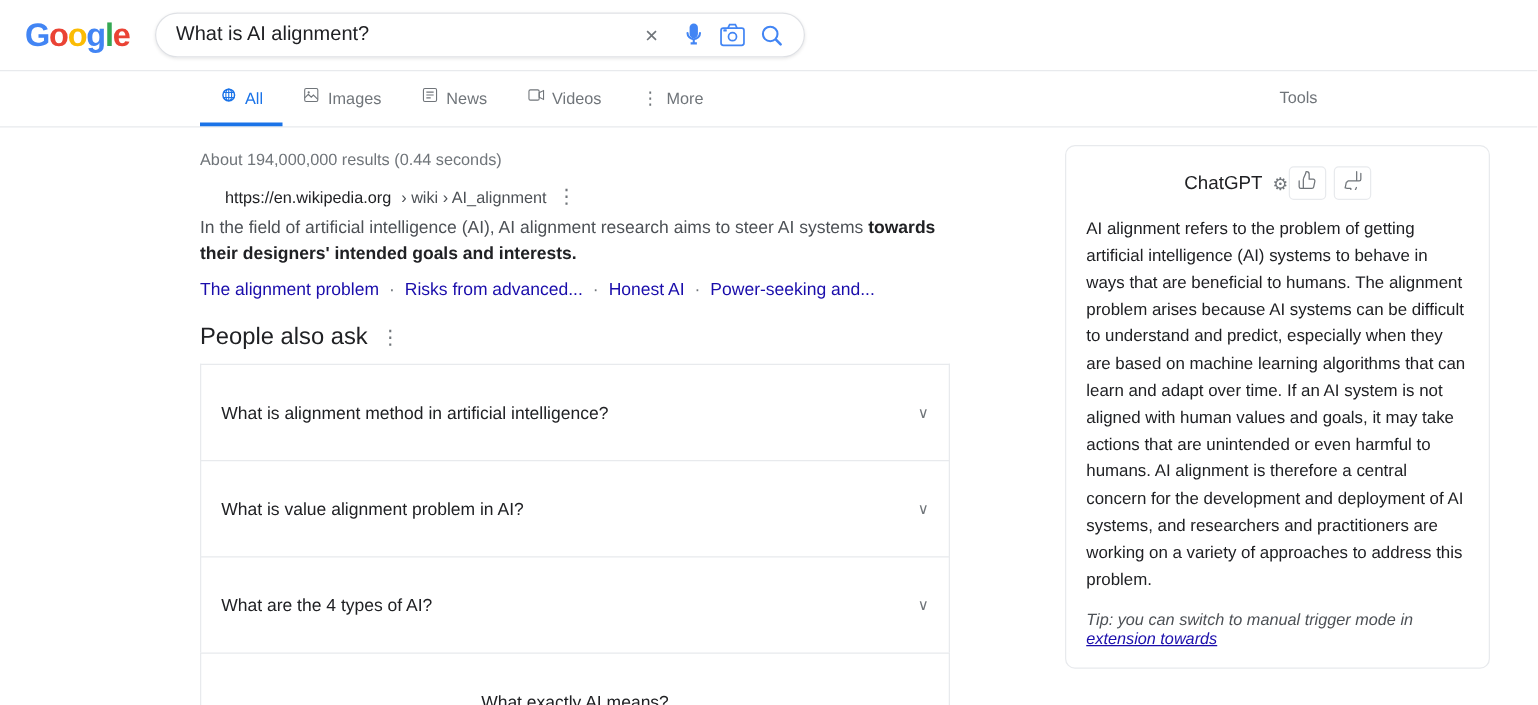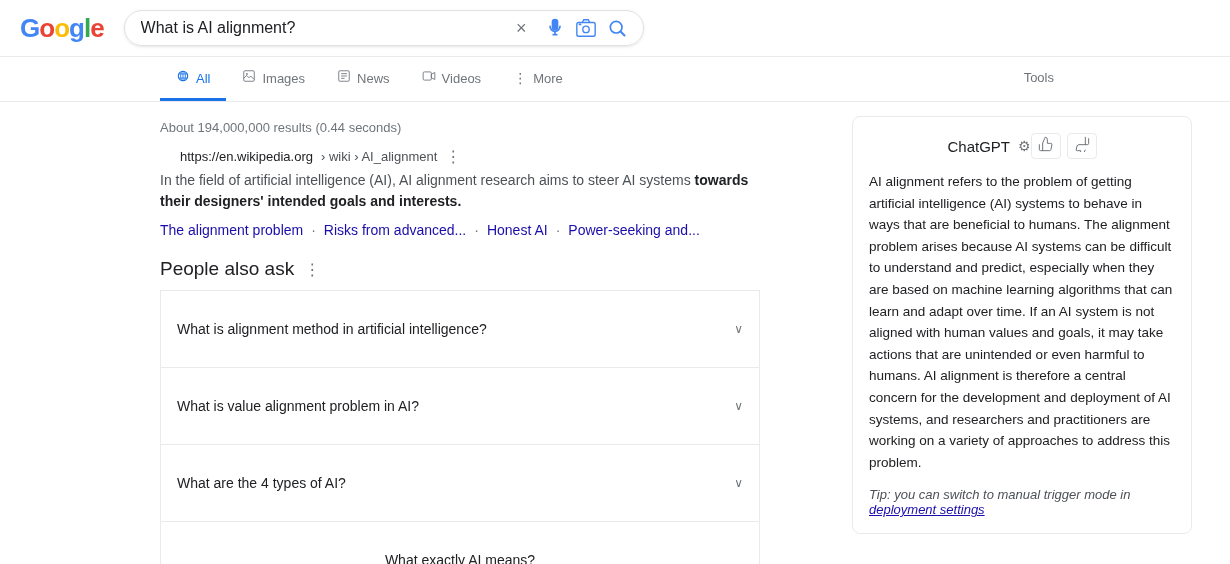--- a/index.html
+++ b/index.html
@@ -245,19 +245,19 @@
             </span>
             <span class="chatgpt-thumb">
               <svg width="16" height="16" viewBox="0 0 24 24" fill="none">
                 <path d="M17 2v11m5-9v7a2 2 0 0 1-2 2H6.6a2 2 0 0 1-1.96 1.6l-1.5 7A2 2 0 0 1 5.1 22H10v4a3 3 0 0 0 3 3 1 1 0 0 0 1-1v-.7l2.7-6.3" stroke="#70757a" stroke-width="1.5" stroke-linecap="round" stroke-linejoin="round"></path>
               </svg>
             </span>
           </div>
         </div>
         <div class="chatgpt-body">AI alignment refers to the problem of getting artificial intelligence (AI) systems to behave in ways that are beneficial to humans. The alignment problem arises because AI systems can be difficult to understand and predict, especially when they are based on machine learning algorithms that can learn and adapt over time. If an AI system is not aligned with human values and goals, it may take actions that are unintended or even harmful to humans. AI alignment is therefore a central concern for the development and deployment of AI systems, and researchers and practitioners are working on a variety of approaches to address this problem.</div>
         <div class="chatgpt-tip">
-          <span>Tip: you can switch to manual trigger mode in </span><span class="chatgpt-link">deployment settings</span>
+          <span>Tip: you can switch to manual trigger mode in </span><span class="chatgpt-link">extension towards</span>
         </div>
       </div>
     </div>
 
   </div>
 </div>
 
 </body></html>

